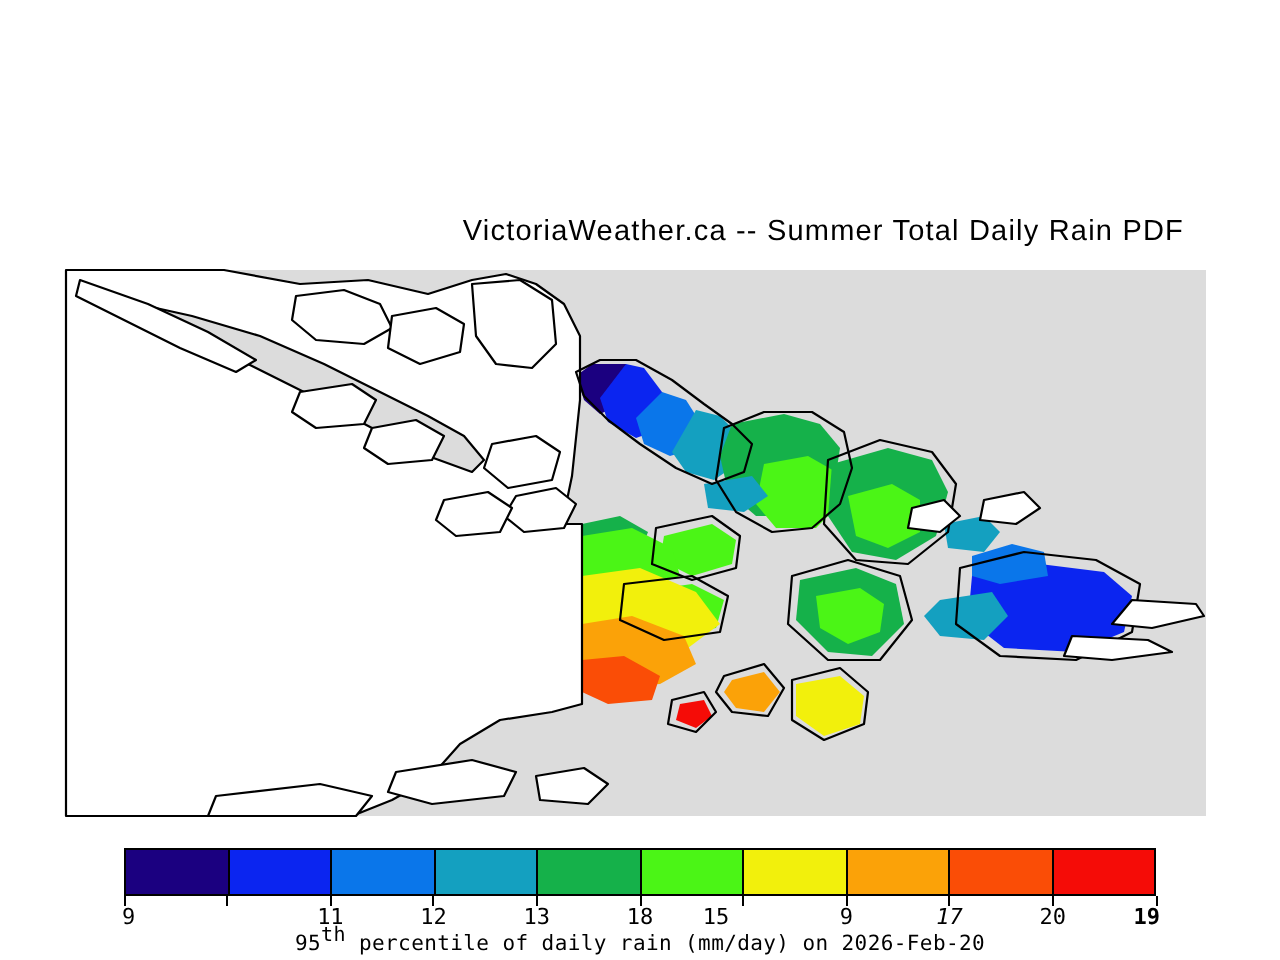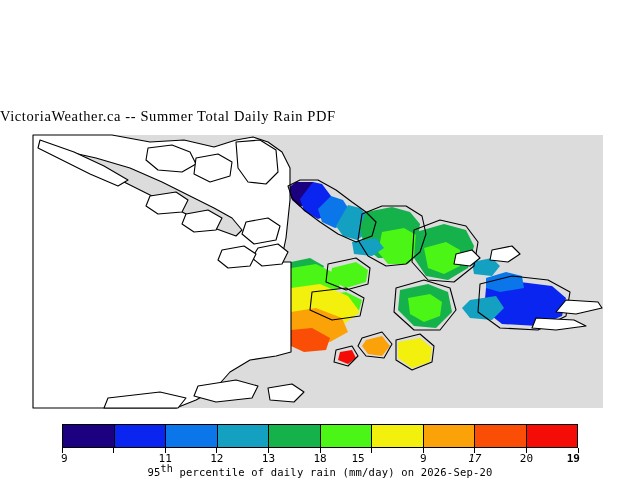--- a/index.html
+++ b/index.html
@@ -19,22 +19,22 @@
     position: absolute;
     left: 0; top: 0;
     width: 640px; height: 480px;
     background: #ffffff;
   }
   .title {
     position: absolute;
     left: 0;
     top: 108px;
     width: 592px;
-    text-align: left;
-    font-family: Liberation Serif, serif;
+    text-align: right;
+    font-family: Liberation Sans, sans-serif;
     font-size: 14.5px;
     letter-spacing: 0.6px;
     color: #000000;
     white-space: nowrap;
   }
   .map-wrap {
     position: absolute;
     left: 0; top: 0;
     width: 640px; height: 418px;
   }
@@ -257,17 +257,17 @@
         <div class="cbar-label" style="left: 206.4px;">13</div>
         <div class="cbar-label" style="left: 258px;">18</div>
         <div class="cbar-label" style="left: 296px;">15</div>
         <div class="cbar-label" style="left: 361.2px;">9</div>
         <div class="cbar-label" style="left: 412.8px; font-style: italic;">17</div>
         <div class="cbar-label" style="left: 464.4px;">20</div>
         <div class="cbar-label" style="left: 516px; transform: translateX(-85%); font-weight: bold;">19</div>
       </div>
 
     <div class="cbar-caption">
-      <span>95</span><sup>th</sup><span> percentile of daily rain (mm/day) on 2026-Sep-20</span>
+      <span>95</span><sup>th</sup><span> percentile of daily rain (mm/day) on 2026-Feb-20</span>
     </div>
   </div>
 
 </div>
 
 </body></html>

